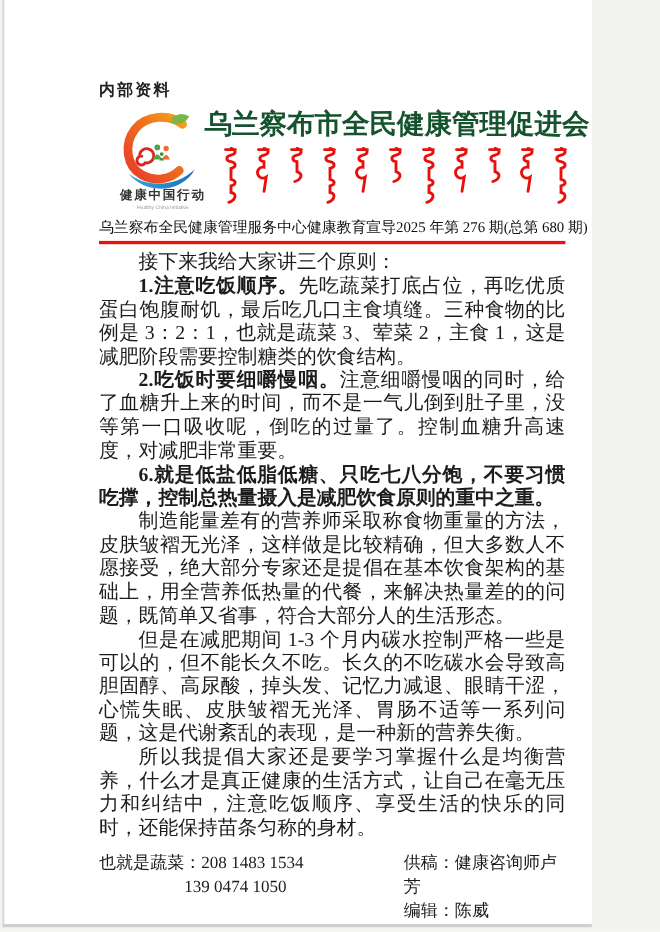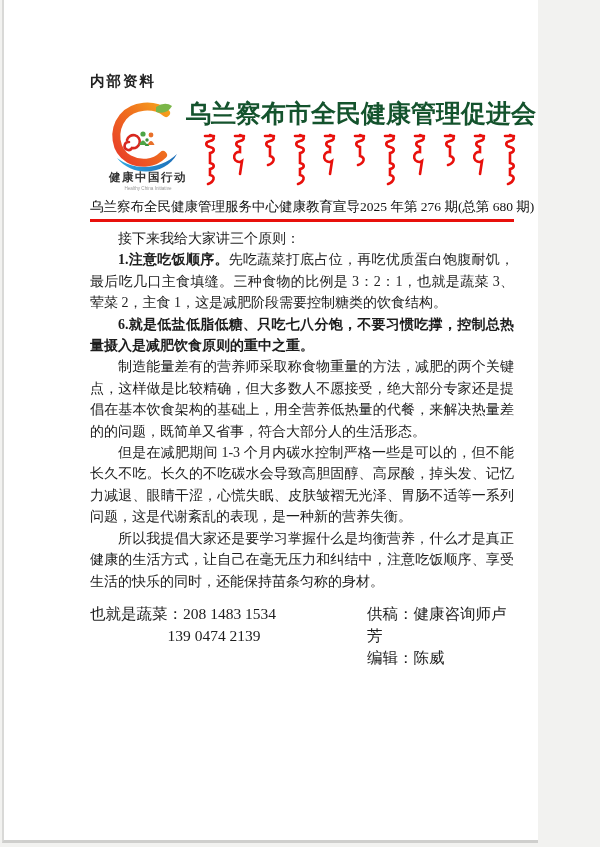--- a/index.html
+++ b/index.html
@@ -25,21 +25,21 @@
   }
   .mongolian{margin-top:3px;}
   .issue-line{
     margin-top:2px;display:flex;
     font-size:13.5px;color:#111;white-space:nowrap;
   }
   .red-rule{margin-top:3px;height:3px;background:#e8100c;}
   .article-title{margin-top:11px;text-align:center;white-space:nowrap;}
   .article-title .main{font-size:25px;font-weight:bold;letter-spacing:1px;}
   .article-title .suffix{font-size:15px;font-weight:normal;letter-spacing:1px;}
-  .article-body{margin-top:6px;font-size:14px;line-height:21.4px;text-align:justify;}
+  .article-body{margin-top:6px;font-size:18px;line-height:21.4px;text-align:justify;}
   .article-body p{margin:0;text-indent:2em;}
   .article-body .b{font-weight:bold;}
   .contact{display:flex;margin-top:11px;font-size:15.5px;line-height:22px;}
   .contact-left{width:277px;flex:0 0 277px;}
   .contact-left .row2{padding-left:5em;}
   .contact-right{flex:1;}
   svg text{font-family:"Liberation Sans","DejaVu Sans",sans-serif;}
 </style>
 </head>
 <body>
@@ -100,30 +100,31 @@
     <div class="issue-line">
       <span>乌兰察布全民健康管理服务中心健康教育宣导</span>
       <span>2025 年第 276 期(总第 680 期)</span>
     </div>
     <div class="red-rule"></div>
 
 
     <div class="article-body" id="article-body">
         <p><span>接下来我给大家讲三个原则：</span></p>
         <p><span class="b">1.注意吃饭顺序。</span><span>先吃蔬菜打底占位，再吃优质蛋白饱腹耐饥，最后吃几口主食填缝。三种食物的比例是 3：2：1，也就是蔬菜 3、荤菜 2，主食 1，这是减肥阶段需要控制糖类的饮食结构。</span></p>
+        <p><span class="b">2.吃饭时要细嚼慢咽。</span><span>注意细嚼慢咽的同时，给了血糖升上来的时间，而不是一气儿倒到肚子里，没等第一口吸收呢，倒吃的过量了。控制血糖升高速度，对减肥非常重要。</span></p>
         <p><span class="b">6.就是低盐低脂低糖、只吃七八分饱，不要习惯吃撑，控制总热量摄入是减肥饮食原则的重中之重。</span></p>
-        <p><span>制造能量差有的营养师采取称食物重量的方法，减肥的两个关键点，这样做是比较精确，但大多数人不愿接受，绝大部分专家还是提倡在基本饮食架构的基础上，用全营养低热量的代餐，来解决热量差的的问题，既简单又省事，符合大部分人的生活形态。</span></p>
+        <p><span>制造能量差有的营养师采取称食物重量的方法，皮肤皱褶无光泽，这样做是比较精确，但大多数人不愿接受，绝大部分专家还是提倡在基本饮食架构的基础上，用全营养低热量的代餐，来解决热量差的的问题，既简单又省事，符合大部分人的生活形态。</span></p>
         <p><span>但是在减肥期间 1-3 个月内碳水控制严格一些是可以的，但不能长久不吃。长久的不吃碳水会导致高胆固醇、高尿酸，掉头发、记忆力减退、眼睛干涩，心慌失眠、皮肤皱褶无光泽、胃肠不适等一系列问题，这是代谢紊乱的表现，是一种新的营养失衡。</span></p>
         <p><span>所以我提倡大家还是要学习掌握什么是均衡营养，什么才是真正健康的生活方式，让自己在毫无压力和纠结中，注意吃饭顺序、享受生活的快乐的同时，还能保持苗条匀称的身材。</span></p>
       </div>
 
     <div class="contact">
       <div class="contact-left">
         <div class="row1"><span>也就是蔬菜：</span><span>208 1483 1534</span></div>
-        <div class="row2"><span>139 0474 2139</span></div>
+        <div class="row2"><span>139 0474 1050</span></div>
       </div>
       <div class="contact-right">
         <div><span>供稿：</span><span>健康咨询师卢芳</span></div>
         <div><span>编辑：</span><span>陈威</span></div>
       </div>
     </div>
 
   </div>
 </div>
 

